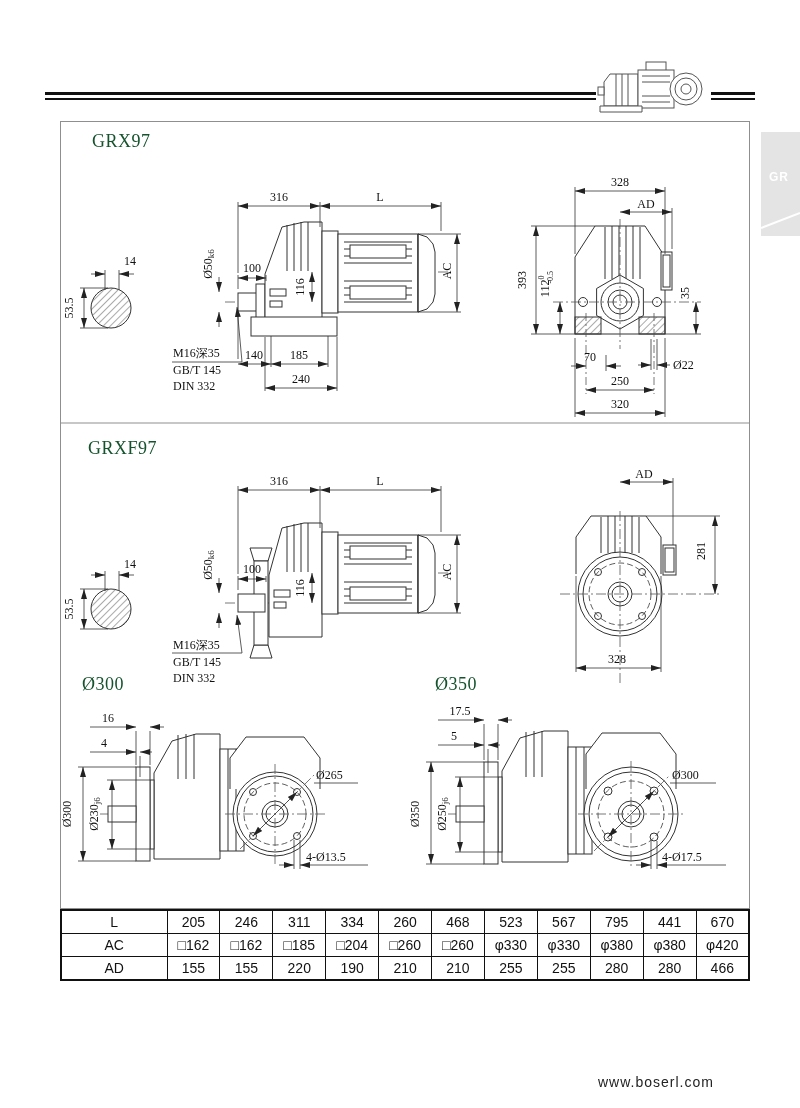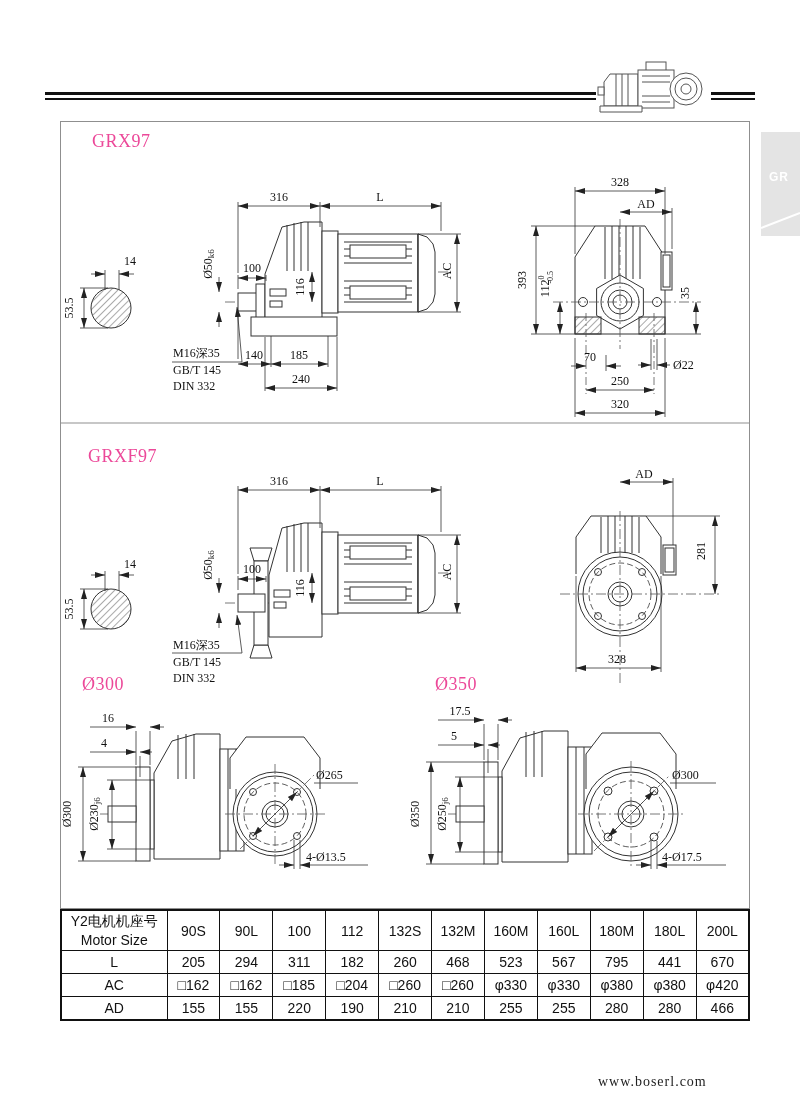--- a/index.html
+++ b/index.html
@@ -7,35 +7,35 @@
          font-family:"Liberation Serif", serif;}
   .rule{position:absolute;left:45px;width:710px;background:#111;}
   .rule1{top:92px;height:3px;}
   .rule2{top:98px;height:2px;}
   .illus{position:absolute;left:596px;top:54px;width:115px;height:64px;background:#fff;}
   .tab{position:absolute;left:761px;top:132px;width:58px;height:104px;background:#e4e4e4;}
   .tab-label{position:absolute;left:8px;top:38px;color:#fff;font-family:"Liberation Sans",sans-serif;
              font-weight:bold;font-size:12px;letter-spacing:1px;}
   .box{position:absolute;left:60px;top:121px;width:690px;height:788px;border:1px solid #8f8f8f;box-sizing:border-box;}
   .drawing{position:absolute;left:60px;top:121px;}
-  .sec-title{position:absolute;font-size:18px;color:#ec4899;letter-spacing:.5px;}
+  .sec-title{position:absolute;font-size:18px;color:#14532d;letter-spacing:.5px;}
   .t-grx97{left:92px;top:131px;}
-  .t-grxf97{left:88px;top:438px;margin-top:8px;}
+  .t-grxf97{left:88px;top:438px;}
   .t-f300{left:82px;top:674px;}
   .t-f350{left:435px;top:674px;}
   svg text{font-family:"Liberation Serif",serif;font-size:12px;fill:#111;}
   .dimtable{position:absolute;left:60px;top:909px;width:690px;border-collapse:collapse;
             table-layout:fixed;font-family:"Liberation Sans",sans-serif;color:#111;}
   .dimtable td{border:1px solid #111;text-align:center;vertical-align:middle;
                font-size:14px;padding:0;height:22px;overflow:hidden;}
   .dimtable{border:2px solid #111;}
   .dimtable col.c0{width:106px;}
   .dimtable tr.hd td{height:39px;}
   .hd-first{font-size:13px;line-height:1.35;}
-  .footer{position:absolute;left:598px;top:1074px;font-family:Liberation Serif, serif;
+  .footer{position:absolute;left:598px;top:1074px;font-family:Liberation Sans, sans-serif;
           font-size:14px;color:#222;letter-spacing:1px;}
 </style>
 </head>
 <body>
 
 <div class="sheet">
 
   <div class="rule rule1"></div>
   <div class="rule rule2"></div>
 
@@ -460,43 +460,26 @@
         <col>
         <col>
         <col>
         <col>
         <col>
         <col>
         <col>
         <col>
       </colgroup>
     <tbody>
-        <tr class="hd">
-      <td class="hd-first">
-        <div>Y2电机机座号</div>
-        <div>Motor Size</div>
-      </td>
-      <td>90S</td>
-      <td>90L</td>
-      <td>100</td>
-      <td>112</td>
-      <td>132S</td>
-      <td>132M</td>
-      <td>160M</td>
-      <td>160L</td>
-      <td>180M</td>
-      <td>180L</td>
-      <td>200L</td>
-    </tr>
     <tr>
       <td>L</td>
       <td>205</td>
-      <td>294</td>
+      <td>246</td>
       <td>311</td>
-      <td>182</td>
+      <td>334</td>
       <td>260</td>
       <td>468</td>
       <td>523</td>
       <td>567</td>
       <td>795</td>
       <td>441</td>
       <td>670</td>
     </tr>
     <tr>
       <td>AC</td>

